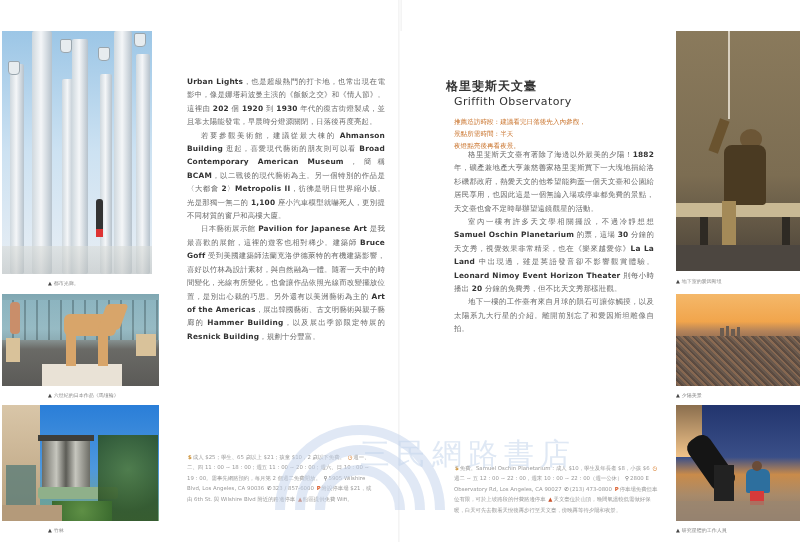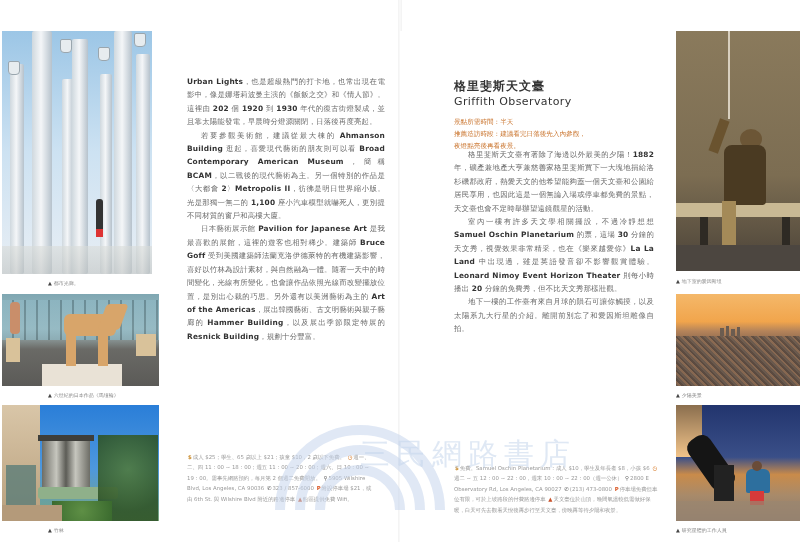--- a/index.html
+++ b/index.html
@@ -112,26 +112,26 @@
     <span>76</span>
     <span style="margin:0 8px;">|</span>
     <span>Part 2  洛杉磯</span>
   </div>
 </div>
 
 <div class="spine"></div>
 
 <div class="page right-page">
 
-  <div class="title-zh" style="left:54px;top:47px;text-align:right;">格里斐斯天文臺</div>
+  <div class="title-zh" style="left:46px;top:47px;text-align:right;">格里斐斯天文臺</div>
   <div class="title-en" style="left:54px;top:64px;">Griffith Observatory</div>
 
   <div class="meta" style="left:54px;top:86px;width:200px;">
+    <div>推薦造訪時段：建議看完日落後先入內參觀，</div>
     <div>景點所需時間：半天</div>
-    <div>推薦造訪時段：建議看完日落後先入內參觀，</div>
     <div>夜燈點亮後再看夜景。</div>
   </div>
 
   <div class="body-text" style="left:54px;top:117px;width:200px;">
     <p class="indent" id="rp1"><span>格里斐斯天文臺有著除了海邊以外最美的夕陽！</span><b>1882</b><span> 年，礦產兼地產大亨兼慈善家格里斐斯買下一大塊地捐給洛杉磯郡政府，熱愛天文的他希望能夠蓋一個天文臺和公園給居民享用，也因此這是一個無論入場或停車都免費的景點，天文臺也會不定時舉辦望遠鏡觀星的活動。</span></p>
     <p class="indent" id="rp3"><span>室內一樓有許多天文學相關擺設，不過冷靜想想 </span><b>Samuel Oschin Planetarium</b><span> 的票，這場 </span><b>30</b><span> 分鐘的天文秀，視覺效果非常精采，也在《樂來越愛你》</span><b>La La Land</b><span> 中出現過，雖是英語發音卻不影響觀賞體驗。</span><b>Leonard Nimoy Event Horizon Theater</b><span> 則每小時播出 </span><b>20</b><span> 分鐘的免費秀，但不比天文秀那樣壯觀。</span></p>
     <p class="indent" id="rp4"><span>地下一樓的工作臺有來自月球的隕石可讓你觸摸，以及太陽系九大行星的介紹。離開前別忘了和愛因斯坦雕像自拍。</span></p>
   </div>
 
   <div class="info" style="left:54px;top:432px;width:205px;">

